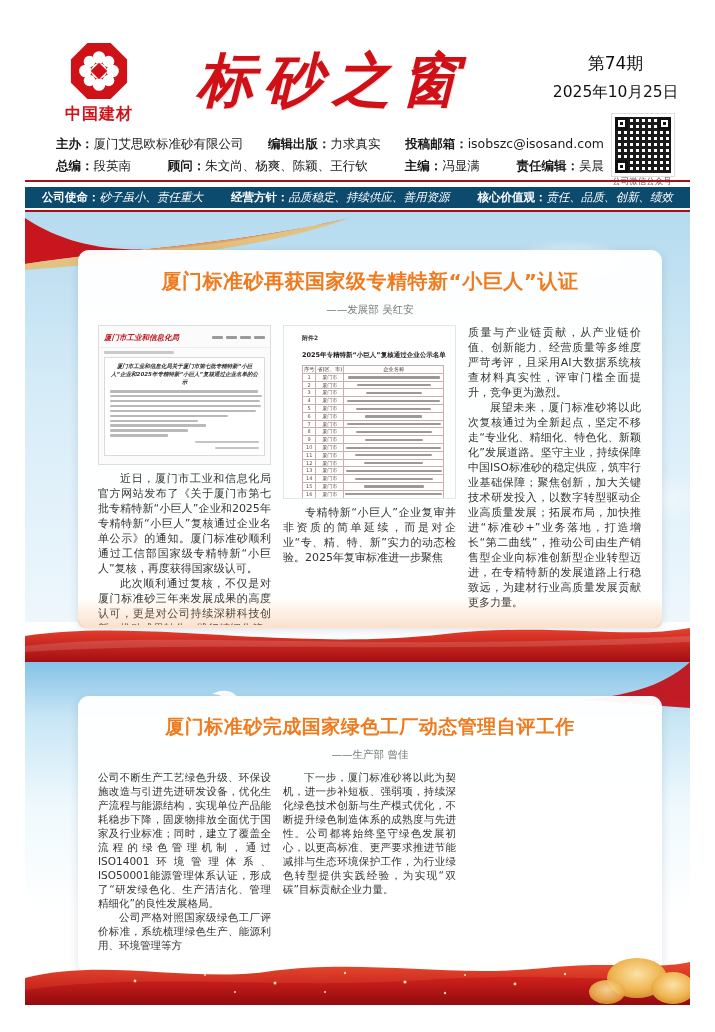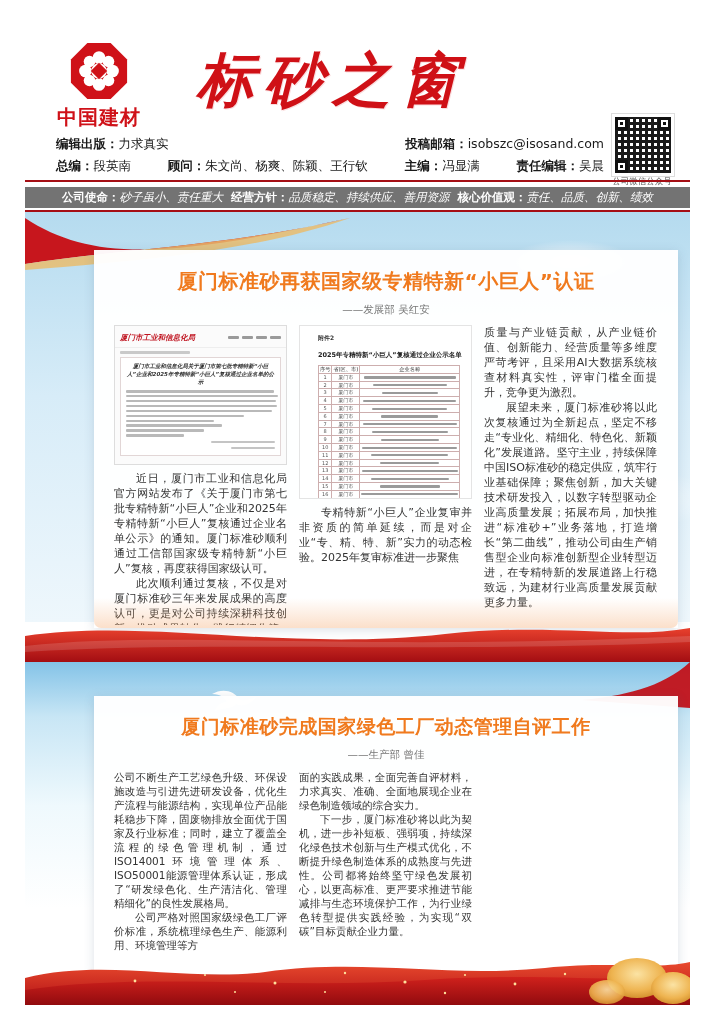--- a/index.html
+++ b/index.html
@@ -2,21 +2,21 @@
 <html><head>
 <meta charset="utf-8">
 <style>
   html,body{margin:0;padding:0;background:#fff;}
   .page{position:relative;width:715px;height:1032px;background:#fff;overflow:hidden;
         font-family:"DejaVu Sans","Liberation Sans",sans-serif;color:#222;}
   .abs{position:absolute;}
 
   
   .logo-block{left:56px;top:40px;width:86px;text-align:center;}
-  .logo-text{color:#cf1118;font-weight:bold;font-size:20px;letter-spacing:1px;margin-top:2px;}
+  .logo-text{color:#cf1118;font-weight:bold;font-size:16px;letter-spacing:1px;margin-top:2px;}
   .paper-title{left:160px;top:34px;width:345px;height:92px;line-height:92px;text-align:center;
     font-family:"DejaVu Serif","Liberation Serif",serif;font-style:italic;font-weight:bold;
     font-size:58px;color:#cf1016;letter-spacing:10px;text-shadow:1px 1px 0 #e5555a33;}
   .issue-block{left:548px;top:52px;width:135px;text-align:center;color:#111;}
   .issue-no{font-size:17px;margin-bottom:7px;}
   .issue-date{font-size:15.5px;}
   .qr{left:612px;top:114px;width:56px;height:56px;border:3px solid #fff;outline:1px solid #ddd;
       background:
         repeating-linear-gradient(0deg,#1a1a1a 0 3px,transparent 3px 6px),
         repeating-linear-gradient(90deg,#1a1a1a 0 3px,#fff 3px 6px);}
@@ -24,41 +24,41 @@
   .finder::after{content:"";position:absolute;left:2px;top:2px;width:3px;height:3px;background:#111;}
   .f1{left:0;top:0}.f2{right:0;top:0}.f3{left:0;bottom:0}
   .qr-caption{left:600px;top:176px;width:84px;text-align:center;font-size:8.5px;color:#555;}
   .info-line{left:56px;width:548px;display:flex;justify-content:space-between;font-size:12.5px;color:#1a1a1a;}
   .info-line .lb{font-weight:bold;}
   .line1{top:136px;}
   .line2{top:158px;}
 
   
   .top-thin{left:25px;right:25px;height:2px;background:#a50f15;}
-  .banner-bar{left:25px;right:25px;top:187px;height:21px;background:#737373;display:flex;
-    align-items:center;justify-content:center;gap:8px;color:#fff;
+  .banner-bar{left:25px;right:25px;top:187px;height:21px;background:#0c4a6e;display:flex;
+    align-items:center;justify-content:center;gap:28px;color:#fff;
     font-family:"DejaVu Serif","Liberation Serif",serif;font-style:italic;font-size:11.5px;white-space:nowrap;}
   .banner-bar .lb{font-weight:bold;font-style:normal;font-family:"DejaVu Sans","Liberation Sans",sans-serif;}
 
   
   .sec1{left:25px;right:25px;top:212px;height:410px;
     background:
       radial-gradient(90px 30px at 82% 12%, rgba(255,255,255,.85), transparent 70%),
       radial-gradient(120px 40px at 92% 70%, rgba(255,255,255,.6), transparent 70%),
       linear-gradient(180deg,#b5dbef 0%,#d7ecf8 45%,#eef7fc 100%);}
   .swoosh{left:0;top:2px;}
   .ribbon-band{left:25px;right:25px;top:622px;height:40px;z-index:5;}
   .sec2{left:25px;right:25px;top:662px;height:343px;
     background:linear-gradient(180deg,#84c3e7 0%,#c8e6f5 16%,#eff9fd 42%,#ffffff 72%);}
   .sec2-tail{right:0;top:0;}
   .wave{left:25px;right:25px;top:948px;height:57px;z-index:6;}
 
   
-  .card{background:rgba(255,255,255,.97);border-radius:0;box-shadow:0 2px 10px rgba(60,90,120,.18);
-        box-sizing:border-box;z-index:3;margin-left:16px;}
+  .card{background:rgba(255,255,255,.97);border-radius:11px;box-shadow:0 2px 10px rgba(60,90,120,.18);
+        box-sizing:border-box;z-index:3;}
   .card1{left:78px;top:250px;width:584px;height:378px;padding:12px 20px 0 20px;}
   .card2{left:78px;top:696px;width:584px;height:278px;padding:12px 20px 0 20px;}
   .article-title{color:#f07a1e;font-weight:bold;font-size:20px;text-align:center;letter-spacing:.5px;
      margin-top:6px;white-space:nowrap;}
   .card2 .article-title{font-size:19px;}
   .byline{text-align:center;color:#777;font-size:10.5px;margin-top:8px;}
   .cols{display:flex;gap:12px;margin-top:8px;}
   .col{width:173px;overflow:hidden;text-align:justify;}
   .card1 .col{height:300px;font-size:11px;line-height:15px;color:#333;}
   .card2 .col{height:182px;font-size:10.5px;line-height:14px;color:#333;}
@@ -117,29 +117,34 @@
           <circle cx="41.8" cy="41.8" r="6"></circle>
         <circle cx="32" cy="32" r="8"></circle>
       </g>
       <path d="M26 26 h12 v12 h-12 z" fill="#cf1118" transform="rotate(45 32 32)"></path>
     </svg>
     <div class="logo-text">中国建材</div>
   </div>
 
   <div class="abs paper-title">标砂之窗</div>
 
+  <div class="abs issue-block">
+    <div class="issue-no">第74期</div>
+    <div class="issue-date">2025年10月25日</div>
+  </div>
 
   <div class="abs qr">
     <span class="finder f1"></span>
     <span class="finder f2"></span>
     <span class="finder f3"></span>
   </div>
   <div class="abs qr-caption">公司微信公众号</div>
 
   <div class="abs info-line line1">
+    <span><span class="lb">主办：</span><span>厦门艾思欧标准砂有限公司</span></span>
     <span><span class="lb">编辑出版：</span><span>力求真实</span></span>
     <span><span class="lb">投稿邮箱：</span><span>isobszc@isosand.com</span></span>
   </div>
   <div class="abs info-line line2">
     <span><span class="lb">总编：</span><span>段英南</span></span>
     <span><span class="lb">顾问：</span><span>朱文尚、杨爽、陈颖、王行钦</span></span>
     <span><span class="lb">主编：</span><span>冯显满</span></span>
     <span><span class="lb">责任编辑：</span><span>吴晨</span></span>
   </div>
 
@@ -330,21 +335,20 @@
 
   <div class="abs card card2">
     <div class="article-title">厦门标准砂完成国家绿色工厂动态管理自评工作</div>
     <div class="byline">——生产部 曾佳</div>
     <div class="cols">
       <div class="col">
         <p>公司不断生产工艺绿色升级、环保设施改造与引进先进研发设备，优化生产流程与能源结构，实现单位产品能耗稳步下降，固废物排放全面优于国家及行业标准；同时，建立了覆盖全流程的绿色管理机制，通过ISO14001环境管理体系、ISO50001能源管理体系认证，形成了“研发绿色化、生产清洁化、管理精细化”的良性发展格局。</p>
         <p class="ind">公司严格对照国家级绿色工厂评价标准，系统梳理绿色生产、能源利用、环境管理等方</p>
       </div>
       <div class="col">
-        <p>面的实践成果，全面完善自评材料，力求真实、准确、全面地展现企业在绿色制造领域的综合实力。</p>
         <p class="ind">下一步，厦门标准砂将以此为契机，进一步补短板、强弱项，持续深化绿色技术创新与生产模式优化，不断提升绿色制造体系的成熟度与先进性。公司都将始终坚守绿色发展初心，以更高标准、更严要求推进节能减排与生态环境保护工作，为行业绿色转型提供实践经验，为实现“双碳”目标贡献企业力量。</p>
       </div>
     </div>
   </div>
 
   <svg class="abs wave" viewBox="0 0 665 57" preserveAspectRatio="none">
     <defs>
       <linearGradient id="rw1" x1="0" y1="0" x2="0" y2="1">
         <stop offset="0" stop-color="#e94a2e"></stop>
           <stop offset="1" stop-color="#b01014"></stop>

